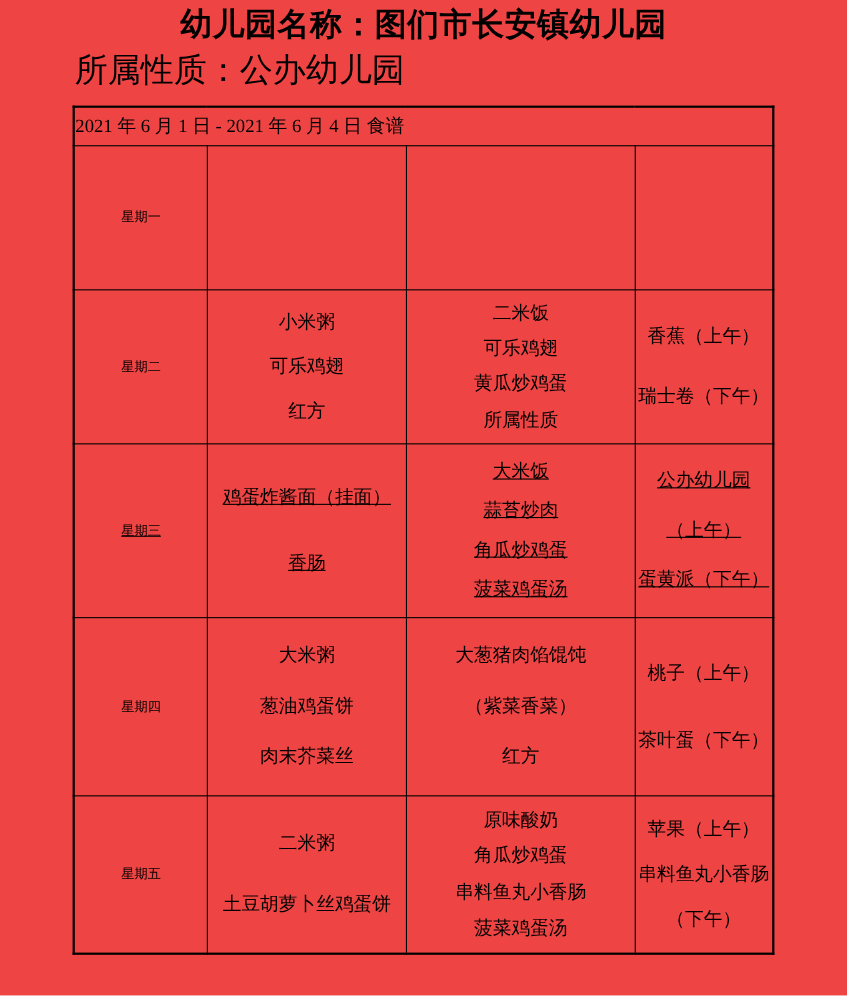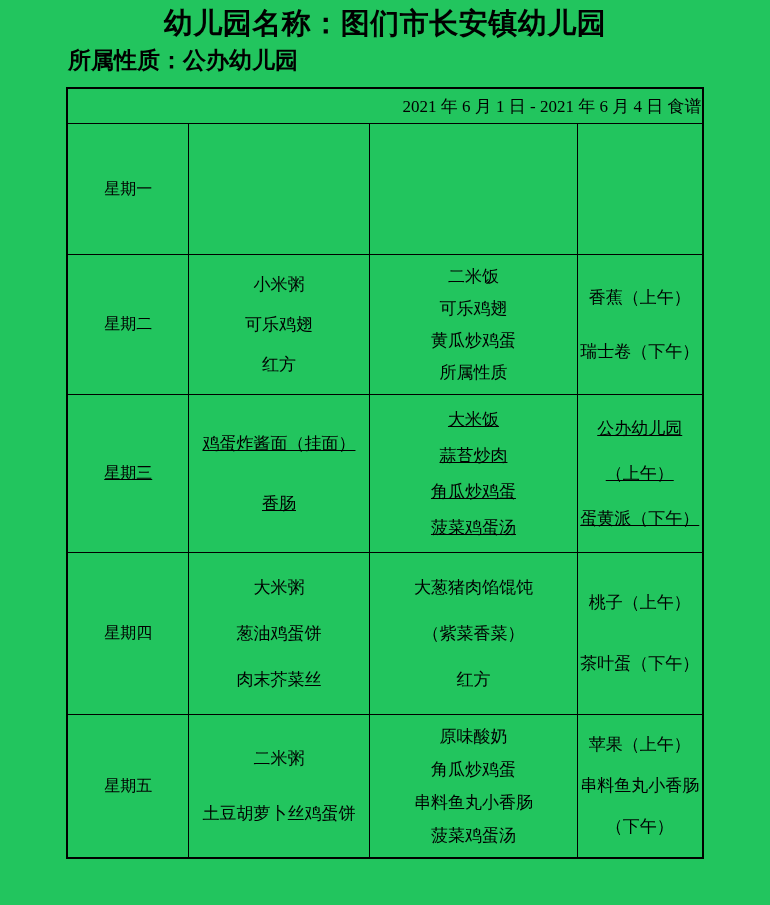--- a/index.html
+++ b/index.html
@@ -7,51 +7,51 @@
     padding: 0;
     background: #ffffff;
     color: #000000;
     font-family: "Liberation Serif", "DejaVu Serif", serif;
   }
   .page {
     width: 770px;
     height: 905px;
     box-sizing: border-box;
     overflow: hidden;
-    background: #22c55e;
+    background: #ef4444;
   }
   .doc-title {
     text-align: center;
     font-size: 29px;
     font-weight: bold;
     padding-top: 6px;
     letter-spacing: 0.5px;
     line-height: 1.2;
   }
   .info-line {
     display: flex;
     justify-content: space-between;
     align-items: baseline;
     padding: 6px 64px 0 68px;
-    font-size: 23px;
-    font-weight: bold;
+    font-size: 30px;
+    font-weight: normal;
     line-height: 1.2;
     flex-direction: column;
   }
   table.menu-table {
     border-collapse: collapse;
     table-layout: fixed;
     width: 635px;
     margin: 13px auto 0 auto;
     border: 2px solid #000000;
   }
   table.menu-table td,
   table.menu-table th {
     border: 1px solid #000000;
-    text-align: right;
+    text-align: left;
     vertical-align: middle;
     padding: 0;
     font-weight: normal;
     font-size: 17px;
     overflow: hidden;
   }
   .caption-row td {
     height: 34px;
     font-size: 17px;
   }
@@ -59,21 +59,21 @@
     height: 35px;
     font-size: 18px;
   }
   .cell-flex {
     display: flex;
     flex-direction: column;
     justify-content: space-evenly;
     align-items: center;
     width: 100%;
   }
-  .day-cell .cell-flex { font-size: 16px; }
+  .day-cell .cell-flex { font-size: 12px; }
   tbody tr:nth-child(1) .cell-flex { height: 130px; }
   tbody tr:nth-child(2) .cell-flex { height: 139px; }
   tbody tr:nth-child(3) .cell-flex { height: 157px; text-decoration: underline; }
   tbody tr:nth-child(4) .cell-flex { height: 161px; }
   tbody tr:nth-child(5) .cell-flex { height: 142px; }
   .dish-line {
     white-space: nowrap;
     line-height: 1.3;
   }
 </style>

